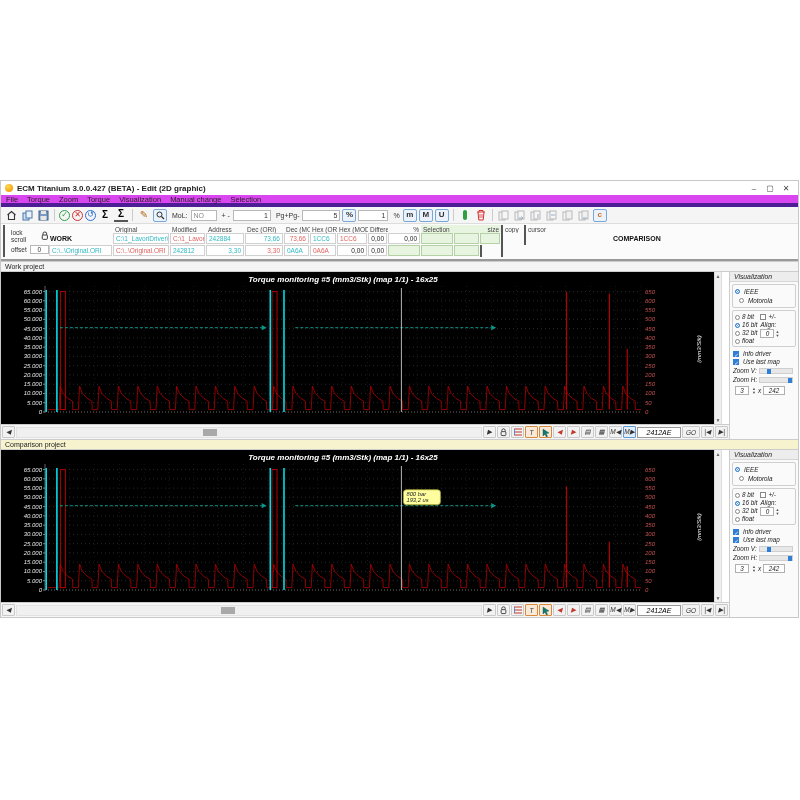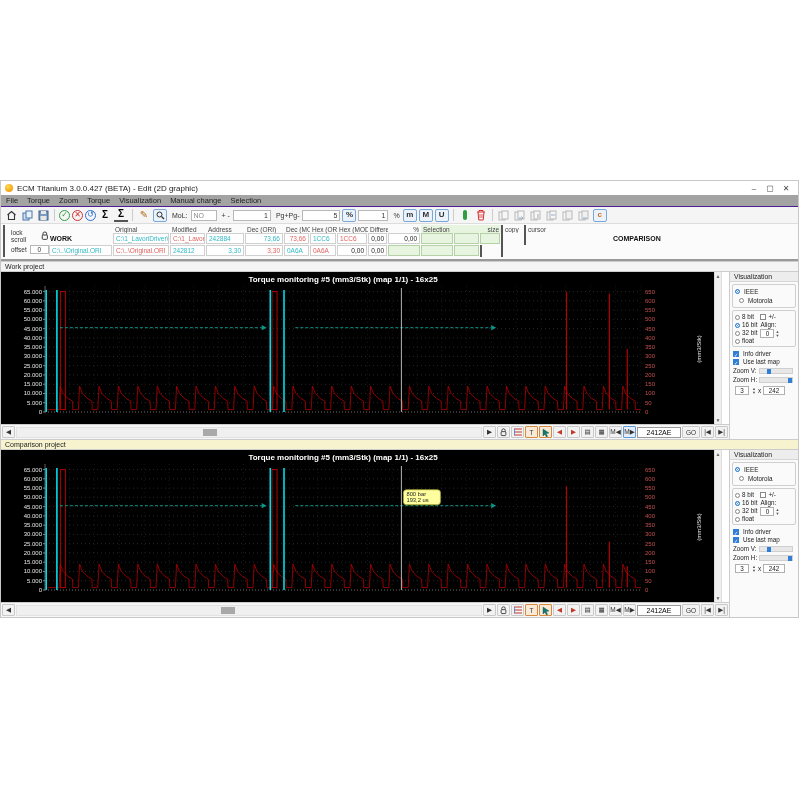--- a/index.html
+++ b/index.html
@@ -2,25 +2,25 @@
 <html><head>
 <meta charset="utf-8">
 <style>
   * { margin:0; padding:0; box-sizing:border-box; }
   html,body { width:800px; height:800px; background:#fff; font-family:"Liberation Sans", sans-serif; overflow:hidden; }
   .app { position:absolute; left:0; top:180px; width:799px; border:1px solid #c8c8c8; background:#fff; }
 
   
   .titlebar { height:14px; display:flex; align-items:center; padding:0 4px; font-size:8px; color:#222; background:#fff; }
   .appdot { width:8px; height:8px; border-radius:50%; background:radial-gradient(circle at 35% 30%, #ffd94d, #f08c00); margin-right:4px; }
-  .titlebar .ttl { flex:1; }
+  .titlebar .ttl { flex:1;font-weight:bold; }
   .winbtn { width:16px; text-align:center; font-size:8px; color:#444; cursor:default; }
 
   
-  .menubar { height:12px; display:flex; align-items:center; gap:9px; padding-left:5px; font-size:7.5px; color:#222; background:#a3a3a3; border-bottom:1px solid #4c1d95; }
+  .menubar { height:12px; display:flex; align-items:center; gap:9px; padding-left:5px; font-size:7.5px; color:#222; background:#d946ef; border-bottom:4px solid #4c1d95; }
 
   
   .toolbar { height:17px; display:flex; align-items:center; gap:2px; padding:0 3px; background:#f5f5f5; border-bottom:1px solid #ddd; font-size:8px; }
   .tbtn { width:14px; height:14px; display:flex; align-items:center; justify-content:center; font-size:10px; line-height:1; }
   .tbtn svg { display:block; }
   .boxed { border:1px solid #7aa7d8; background:#eaf2fb; border-radius:2px; width:14px; height:13px; font-size:8px; font-weight:bold; color:#333; }
   .sep { width:1px; height:12px; background:#ccc; margin:0 2px; }
   .tlabel { font-size:7px; color:#333; margin:0 1px 0 3px; }
   .tfield { display:inline-block; height:11px; border:1px solid #b8b8b8; background:#fff; font-size:7px; color:#888; padding:1px 2px; text-align:right; }
   .circ { border-radius:50%; border:1px solid; width:11px; height:11px; font-size:8px; display:flex; align-items:center; justify-content:center; }
@@ -35,21 +35,21 @@
   .cy { color:#2fb9c4; } .rd { color:#e0625f; } .bk { color:#222; text-align:right; }
   .selcell { background:#e7f4df; border:1px solid #b4d2a6; }
   .lockblk { grid-row:1 / span 3; display:flex; flex-direction:column; justify-content:center; gap:2px; padding-left:6px; border-left:2px solid #555; font-size:6.5px; color:#333; }
   .lockrow { display:flex; align-items:center; gap:3px; }
   .offfield { width:22px; height:9px; border:1px solid #b8b8b8; background:#fff; text-align:center; font-size:6.5px; }
 
   
   .panelhdr { height:11px; font-size:7px; color:#222; padding:1px 0 0 4px; border-top:1px solid #ccc; border-bottom:1px solid #ccc; }
   .hdr-work { background:#f4f4f4; }
   .hdr-comp { background:#f7f3cf; }
-  .panelbody { display:flex; }
+  .panelbody { display:flex;font-style:italic; }
   .panelleft { flex:1; display:flex; flex-direction:column; }
   .chartrow { display:flex; }
   .chartrow svg { display:block; }
   .vscroll { width:8px; background:#f0f0f0; border-left:1px solid #ddd; border-right:1px solid #ddd; display:flex; flex-direction:column; justify-content:space-between; align-items:center; font-size:5px; color:#666; padding:1px 0; }
 
   
   .navrow { height:15px; display:flex; align-items:center; background:#f6f6f6; border-top:1px solid #ccc; padding:0 1px; gap:1px; }
   .nbtn { min-width:13px; height:12px; border:1px solid #c9c9c9; background:#f2f2f2; display:flex; align-items:center; justify-content:center; font-size:6.5px; color:#333; border-radius:1px; }
   .nbtn.redglyph { color:#c0392b; }
   .nbtn.sel-orange { border:1px solid #d78a3c; background:#fbe9d8; }

